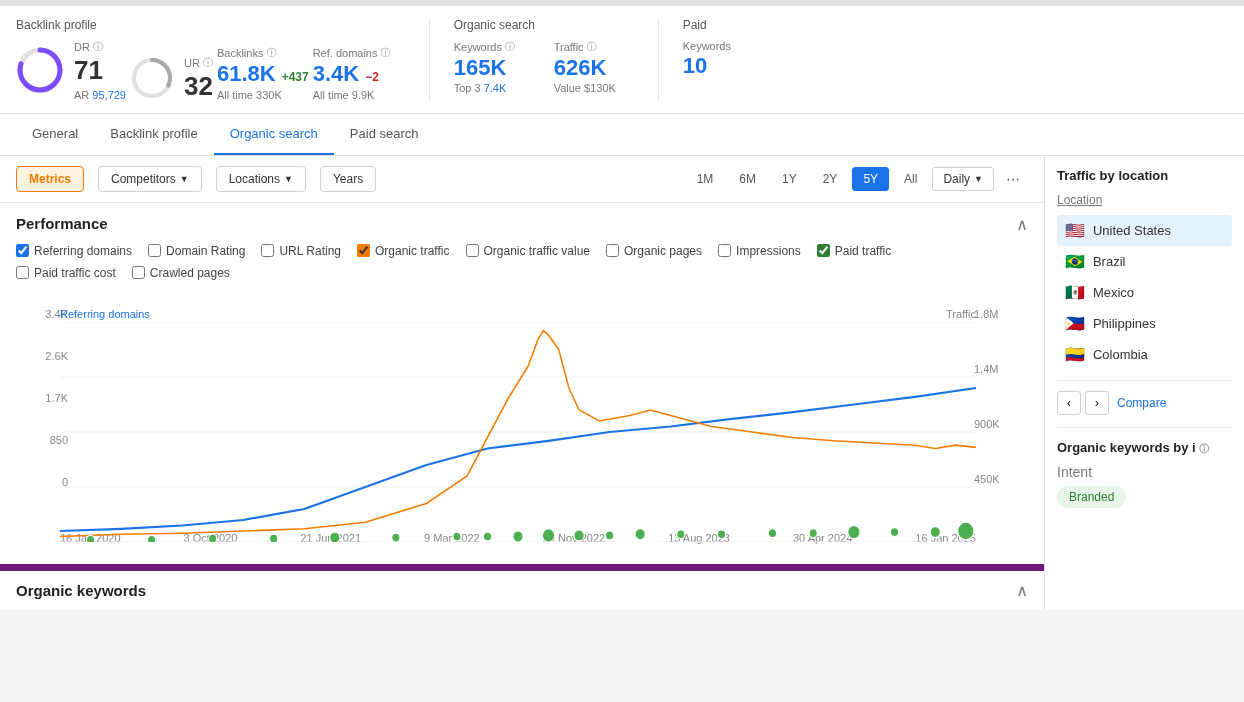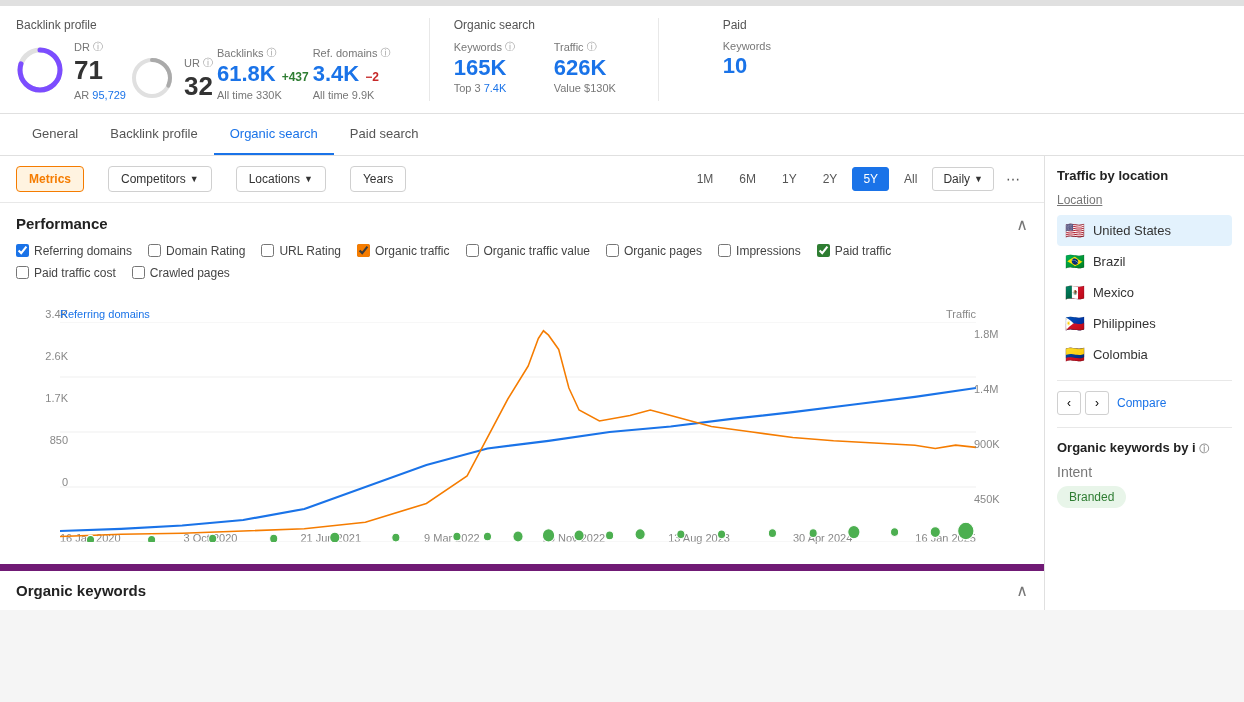--- a/index.html
+++ b/index.html
@@ -3,21 +3,21 @@
   <meta charset="utf-8">
   <style>
     * { box-sizing: border-box; margin: 0; padding: 0; }
     body { font-family: -apple-system, BlinkMacSystemFont, 'Segoe UI', Arial, sans-serif; background: #f5f5f5; font-size: 13px; color: #333; }
 
     .top-bar { height: 6px; background: #e0e0e0; }
 
     .header-metrics { display: flex; background: #fff; border-bottom: 1px solid #e0e0e0; padding: 12px 16px; gap: 0; overflow: hidden; }
 
     .metric-section { display: flex; align-items: flex-start; padding-right: 24px; border-right: 1px solid #e8e8e8; margin-right: 24px; }
-    .metric-section:last-child { border-right: none; margin-left: 40px; }
+    .metric-section:last-child { border-right: none; }
 
     .section-label { font-size: 12px; color: #555; font-weight: 500; margin-bottom: 8px; }
 
     .metric-item { display: flex; flex-direction: column; min-width: 80px; }
     .metric-item.with-icon { flex-direction: row; align-items: center; gap: 10px; }
 
     .metric-label { font-size: 11px; color: #777; margin-bottom: 2px; display: flex; align-items: center; gap: 3px; }
     .metric-value { font-size: 22px; font-weight: 700; color: #1a73e8; line-height: 1.1; }
     .metric-value.large { font-size: 26px; }
     .metric-sub { font-size: 11px; color: #777; margin-top: 2px; }
@@ -36,21 +36,21 @@
     .ar-link { color: #1a73e8; text-decoration: none; }
 
     .nav-tabs { background: #fff; border-bottom: 1px solid #e0e0e0; padding: 0 16px; display: flex; gap: 0; }
     .nav-tab { padding: 12px 16px; font-size: 13px; color: #555; cursor: pointer; border-bottom: 2px solid transparent; text-decoration: none; }
     .nav-tab.active { color: #1a73e8; border-bottom-color: #1a73e8; font-weight: 500; }
 
     .main-content { display: flex; background: #f5f5f5; }
 
     .chart-area { flex: 1; background: #fff; margin: 0; padding: 0; }
 
-    .toolbar { display: flex; padding: 10px 16px; gap: 24px; border-bottom: 1px solid #e8e8e8; }
+    .toolbar { display: flex; padding: 10px 16px; gap: 14px; border-bottom: 1px solid #e8e8e8; }
 
     .toolbar-btn { padding: 5px 12px; font-size: 12px; border-radius: 4px; cursor: pointer; border: 1px solid #d0d0d0; background: #fff; color: #333; display: flex; align-items: center; gap: 4px; }
     .toolbar-btn.metrics-btn { background: #fff3e0; border-color: #f57c00; color: #f57c00; font-weight: 600; }
 
     .time-controls { margin-left: auto; display: flex; align-items: center; gap: 4px; }
     .time-btn { padding: 4px 10px; font-size: 12px; border-radius: 3px; cursor: pointer; border: 1px solid transparent; background: transparent; color: #555; }
     .time-btn.active { background: #1a73e8; color: #fff; border-color: #1a73e8; }
 
     .daily-btn { padding: 4px 10px; font-size: 12px; border-radius: 3px; cursor: pointer; border: 1px solid #d0d0d0; background: #fff; color: #333; display: flex; align-items: center; gap: 4px; }
 
@@ -64,21 +64,21 @@
     .checkboxes { display: flex; flex-wrap: wrap; gap: 6px 16px; margin-bottom: 8px; align-items: center; }
     .checkbox-item { display: flex; align-items: center; gap: 5px; font-size: 12px; color: #444; cursor: pointer; }
     .checkbox-item input[type=checkbox] { width: 13px; height: 13px; cursor: pointer; }
     .checkbox-item input[type=checkbox].blue { accent-color: #1a73e8; }
     .checkbox-item input[type=checkbox].orange { accent-color: #f57c00; }
     .checkbox-item input[type=checkbox].green { accent-color: #2e7d32; }
 
     .chart-container { position: relative; padding: 8px 16px 20px; }
 
     .chart-y-labels-left { position: absolute; left: 16px; top: 0; bottom: 40px; display: flex; flex-direction: column; justify-content: space-between; font-size: 11px; color: #888; text-align: right; width: 36px; }
-    .chart-y-labels-right { position: absolute; right: 16px; top: 0; bottom: 40px; display: flex; flex-direction: column; justify-content: space-between; font-size: 11px; color: #888; text-align: left; width: 44px; margin-top: 20px; }
+    .chart-y-labels-right { position: absolute; right: 16px; top: 0; bottom: 40px; display: flex; flex-direction: column; justify-content: space-between; font-size: 11px; color: #888; text-align: left; width: 44px; }
 
     .chart-inner { margin-left: 44px; margin-right: 52px; position: relative; height: 220px; }
 
     .chart-svg { width: 100%; height: 200px; }
 
     .x-labels { display: flex; justify-content: space-between; font-size: 11px; color: #888; margin-left: 44px; margin-right: 52px; margin-top: 4px; }
 
     .organic-keywords-section { padding: 10px 16px; border-top: 7px solid #701a75; display: flex; align-items: center; justify-content: space-between; }
     .organic-keywords-title { font-size: 15px; font-weight: 600; color: #222; }
 

